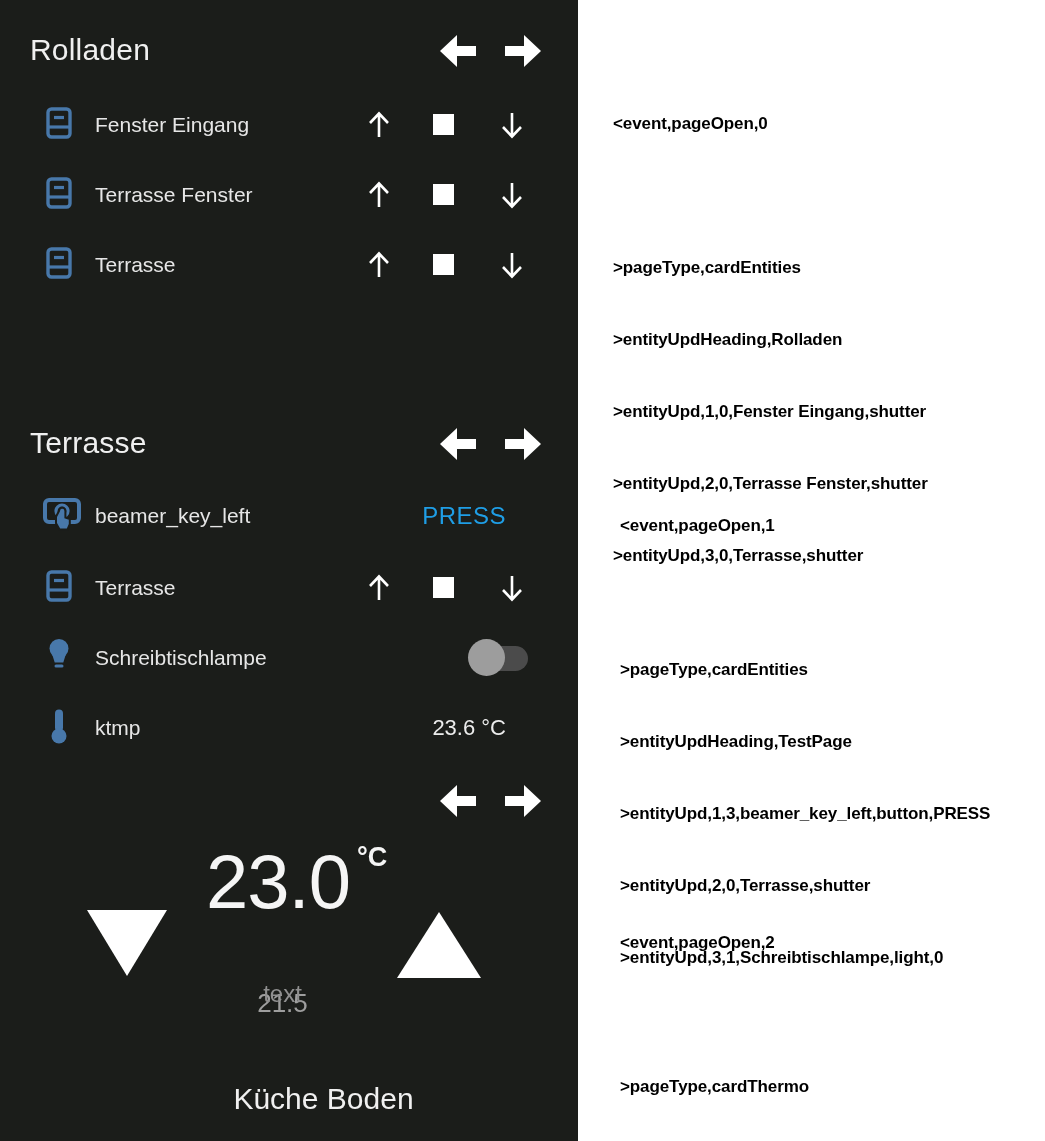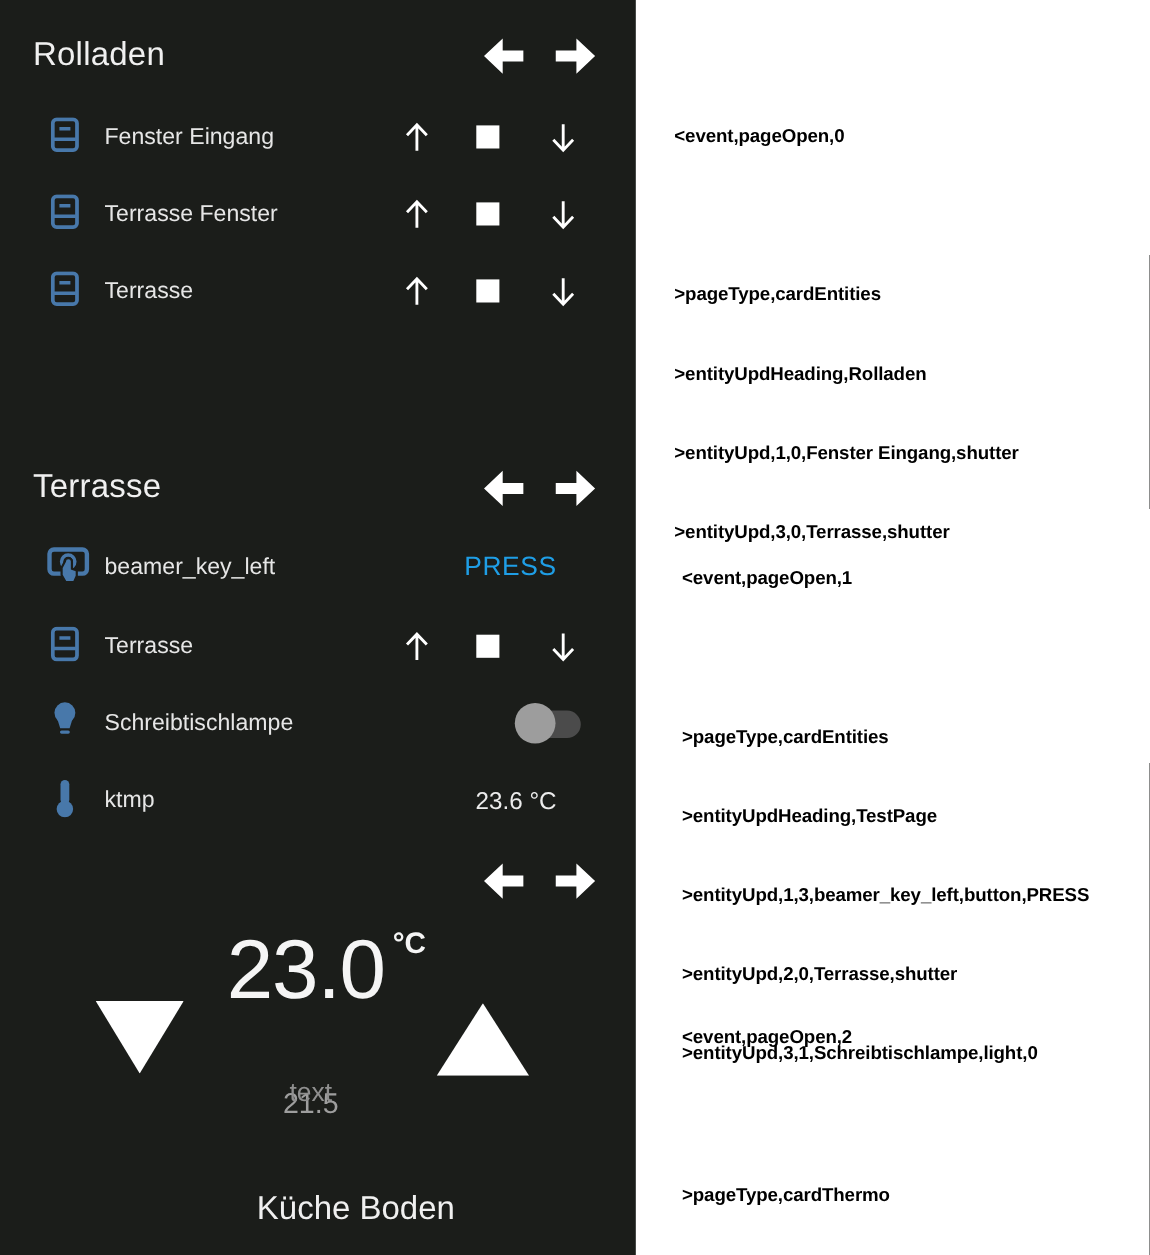--- a/index.html
+++ b/index.html
@@ -238,20 +238,21 @@
   <div class="thermo-status">text</div>
   <div class="thermo-name">Küche Boden</div>
 </div>
 
 <div class="log-block" style="left:613px;top:64px">
   <div class="log-line">&lt;event,pageOpen,0</div>
   <div class="log-gap"></div>
   <div class="log-line">&gt;pageType,cardEntities</div>
   <div class="log-line">&gt;entityUpdHeading,Rolladen</div>
   <div class="log-line">&gt;entityUpd,1,0,Fenster Eingang,shutter</div>
+  <div class="log-line">&gt;entityUpd,2,0,Terrasse Fenster,shutter</div>
   <div class="log-line">&gt;entityUpd,3,0,Terrasse,shutter</div>
 </div>
 
 <div class="log-block" style="left:620px;top:466px">
   <div class="log-line">&lt;event,pageOpen,1</div>
   <div class="log-gap"></div>
   <div class="log-line">&gt;pageType,cardEntities</div>
   <div class="log-line">&gt;entityUpdHeading,TestPage</div>
   <div class="log-line">&gt;entityUpd,1,3,beamer_key_left,button,PRESS</div>
   <div class="log-line">&gt;entityUpd,2,0,Terrasse,shutter</div>

